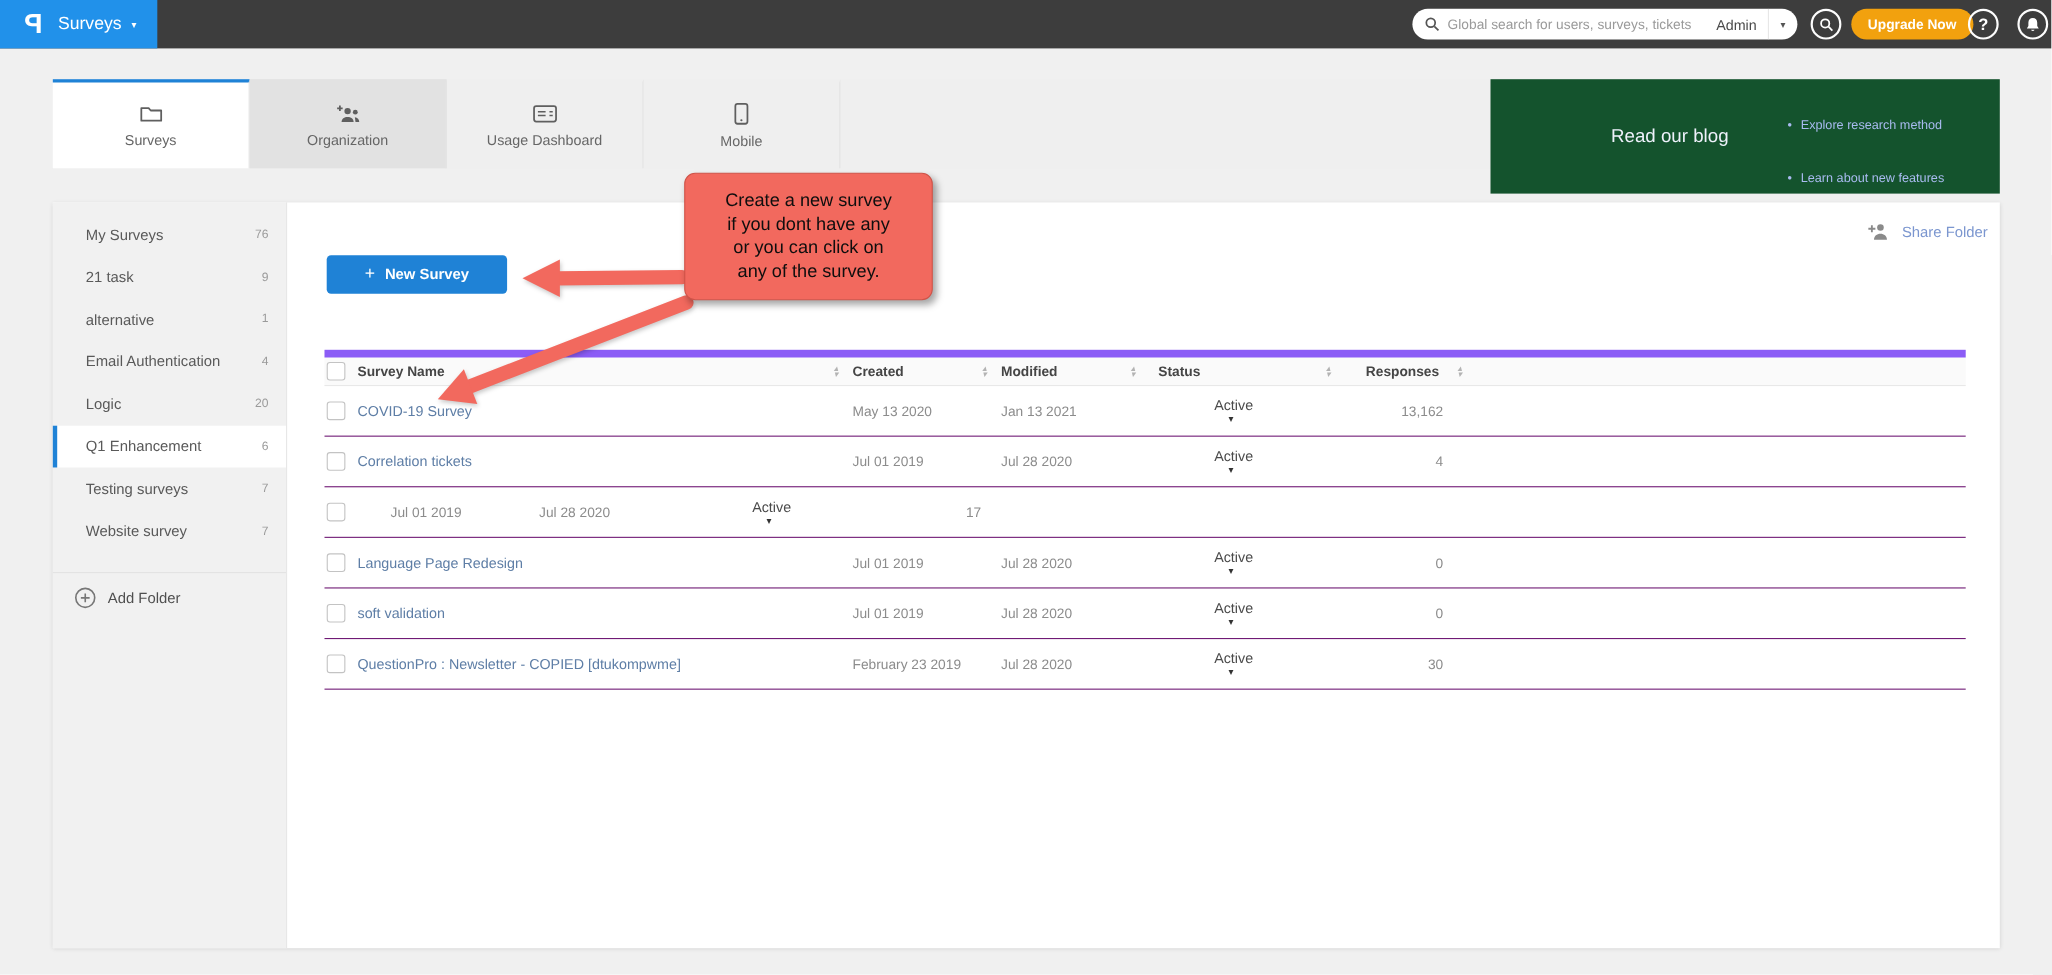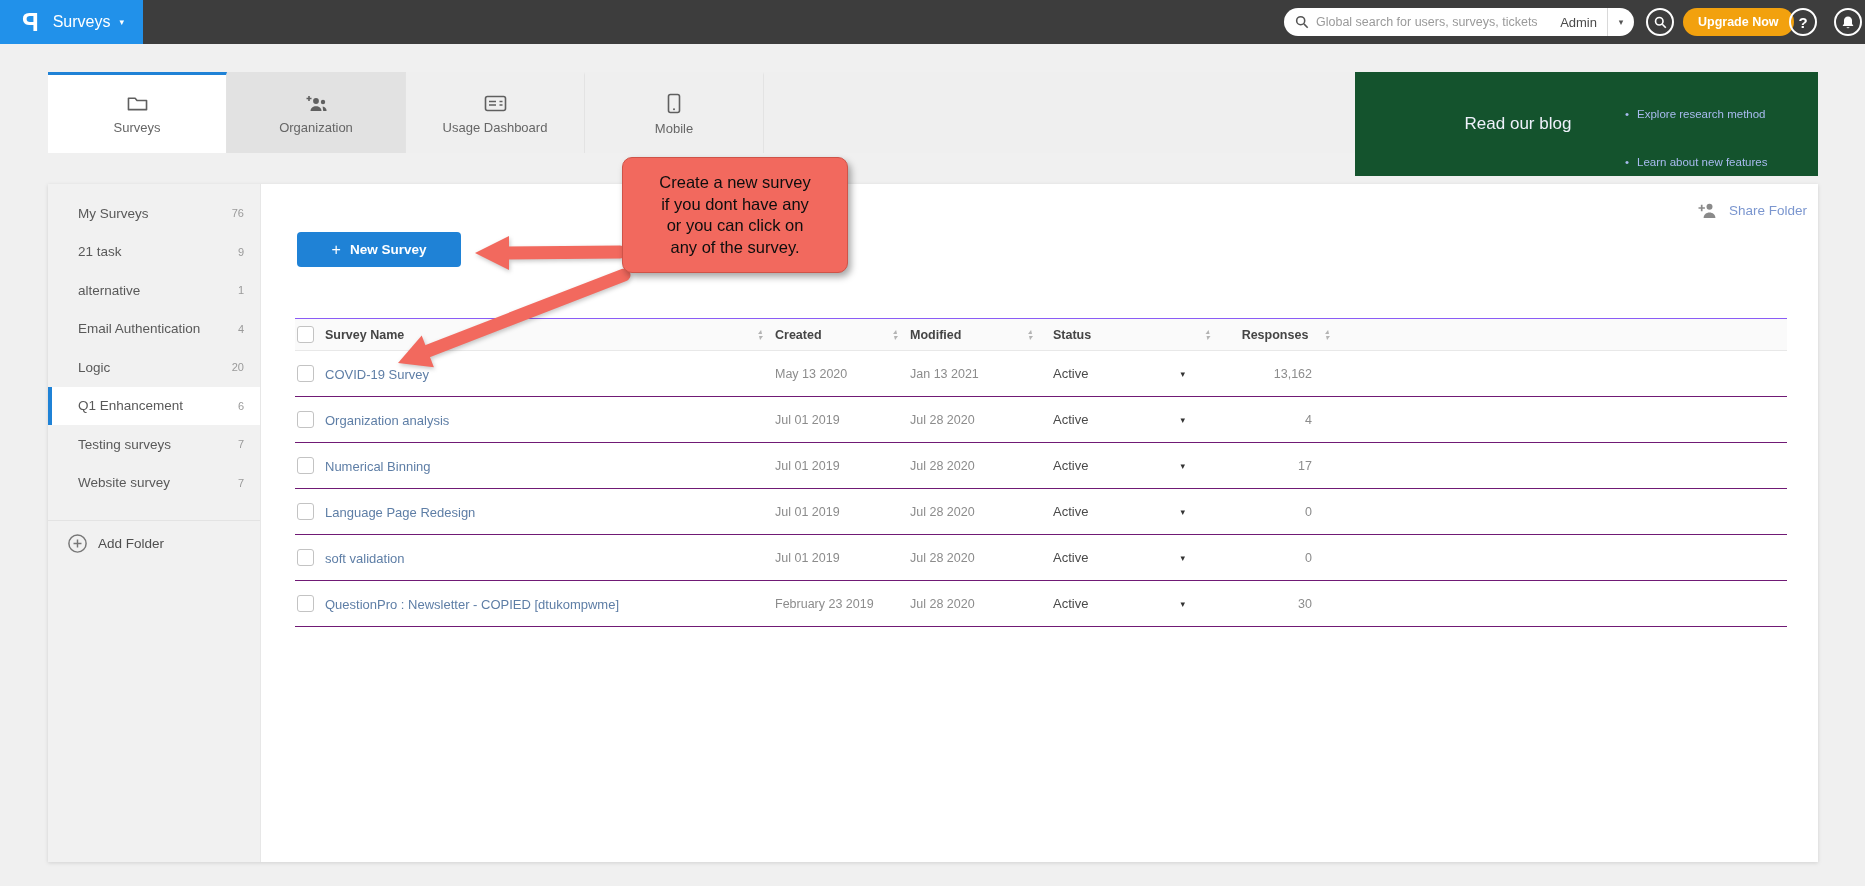--- a/index.html
+++ b/index.html
@@ -47,36 +47,36 @@
   .folder.active { background:#fff; border-left:4px solid #1f82d6; padding-left:26px;gap:40px; }
   .addfolder { position:absolute; top:336px; left:0; right:0; height:46px; border-top:1px solid #e3e3e3; display:flex; align-items:center; padding-left:19px; gap:10px; cursor:pointer; }
   .addfolder-label { font-size:13.5px; color:#4f4f4f; }
   
   .btn-new { position:absolute; left:249px; top:48px; width:164px; height:35px; background:#1f82d6; border:none; border-radius:4px; color:#fff; font-size:13.5px; font-weight:700; display:flex; align-items:center; justify-content:center; gap:9px; cursor:pointer; font-family:"Liberation Sans", sans-serif; }
   .btn-new .plus { font-size:16px; font-weight:400; }
   .share-folder { position:absolute; left:1649px; top:18px; display:flex; align-items:center; gap:11px; cursor:pointer; }
   .share-label { font-size:13.5px; color:#7b96cf; }
   
   .table { position:absolute; left:247px; top:134px; width:1492px; }
-  .thead { display:flex; align-items:center; height:33px; background:#fafafa; border-top:1px solid #8b5cf6; border-bottom:1px solid #e8e8e8; }
+  .thead { display:flex; align-items:center; height:33px; background:#fafafa; border-top:7px solid #8b5cf6; border-bottom:1px solid #e8e8e8; }
   .trow { display:flex; align-items:center; height:46px; border-bottom:1px solid #701a75; cursor:pointer; }
   .c-check { width:30px; display:flex; align-items:center; }
   .checkbox { width:17px; height:17px; background:#fff; border:1px solid #c3c3c3; border-radius:3px; margin-left:2px; cursor:pointer; }
   .c-name { width:420px; }
   .h-label { font-size:12.5px; font-weight:700; color:#454545; }
   .c-sort { width:30px; display:flex; justify-content:center; }
   .c-sort-wide { width:35px; display:flex; justify-content:center; }
   .c-sort-end { width:14px; display:flex; justify-content:flex-start; }
   .sort { display:flex; flex-direction:column; align-items:center; line-height:6px; font-size:8px; color:#b3b3b3; cursor:pointer; }
   .c-created, .c-modified { width:105px; }
   .c-status-h { width:145px; padding-left:8px; }
   .c-resp-h { width:100px; text-align:center; }
   .cell-date { font-size:12.5px; color:#8c8c8c; }
   .name-link { font-size:13px; color:#5e7ea6; cursor:pointer; }
-  .c-status { width:145px; padding-left:8px; display:flex; align-items:center; justify-content:space-between; }
+  .c-status { width:145px; padding-left:8px; display:flex; align-items:center; justify-content:center;flex-direction:column; }
   .status-label { font-size:13px; color:#4a4a4a; }
   .status-caret { font-size:9px; color:#333; padding-right:5px; cursor:pointer; }
   .c-resp { width:135px; text-align:right; padding-right:13px; font-size:12.5px; color:#8c8c8c; }
   
   .anno-tooltip { position:absolute; left:622px; top:157px; width:226px; height:116px; background:#f2695e; border:1px solid #cf5348; border-radius:10px; box-shadow:3px 4px 7px rgba(0,0,0,0.35); z-index:10; display:flex; flex-direction:column; justify-content:center; text-align:center; }
   .anno-line { font-size:16.5px; line-height:21.5px; color:#0e0e0e; }
   .anno-arrows { position:absolute; left:0; top:0; width:1865px; height:886px; z-index:9; pointer-events:none; filter:drop-shadow(1px 2px 2px rgba(0,0,0,0.22)); }
   .icon { display:inline-flex; }
 </style>
 </head>
@@ -285,37 +285,36 @@
     <div class="c-status">
       <span class="status-label">Active</span>
       <span class="status-caret">▾</span>
     </div>
     <div class="c-resp">13,162</div>
   </div>
         <div class="trow">
     <div class="c-check">
             <div class="checkbox"></div>
           </div>
-    <div class="c-name"><span class="name-link">Organization analysis</span></div>
+    <div class="c-name"><span class="name-link">Correlation tickets</span></div>
     <div class="c-sort"></div>
     <div class="c-created cell-date">Jul 01 2019</div>
     <div class="c-sort"></div>
     <div class="c-modified cell-date">Jul 28 2020</div>
     <div class="c-sort"></div>
     <div class="c-status">
       <span class="status-label">Active</span>
       <span class="status-caret">▾</span>
     </div>
     <div class="c-resp">4</div>
   </div>
         <div class="trow">
     <div class="c-check">
             <div class="checkbox"></div>
           </div>
-    <div class="c-name"><span class="name-link">Numerical Binning</span></div>
     <div class="c-sort"></div>
     <div class="c-created cell-date">Jul 01 2019</div>
     <div class="c-sort"></div>
     <div class="c-modified cell-date">Jul 28 2020</div>
     <div class="c-sort"></div>
     <div class="c-status">
       <span class="status-label">Active</span>
       <span class="status-caret">▾</span>
     </div>
     <div class="c-resp">17</div>

